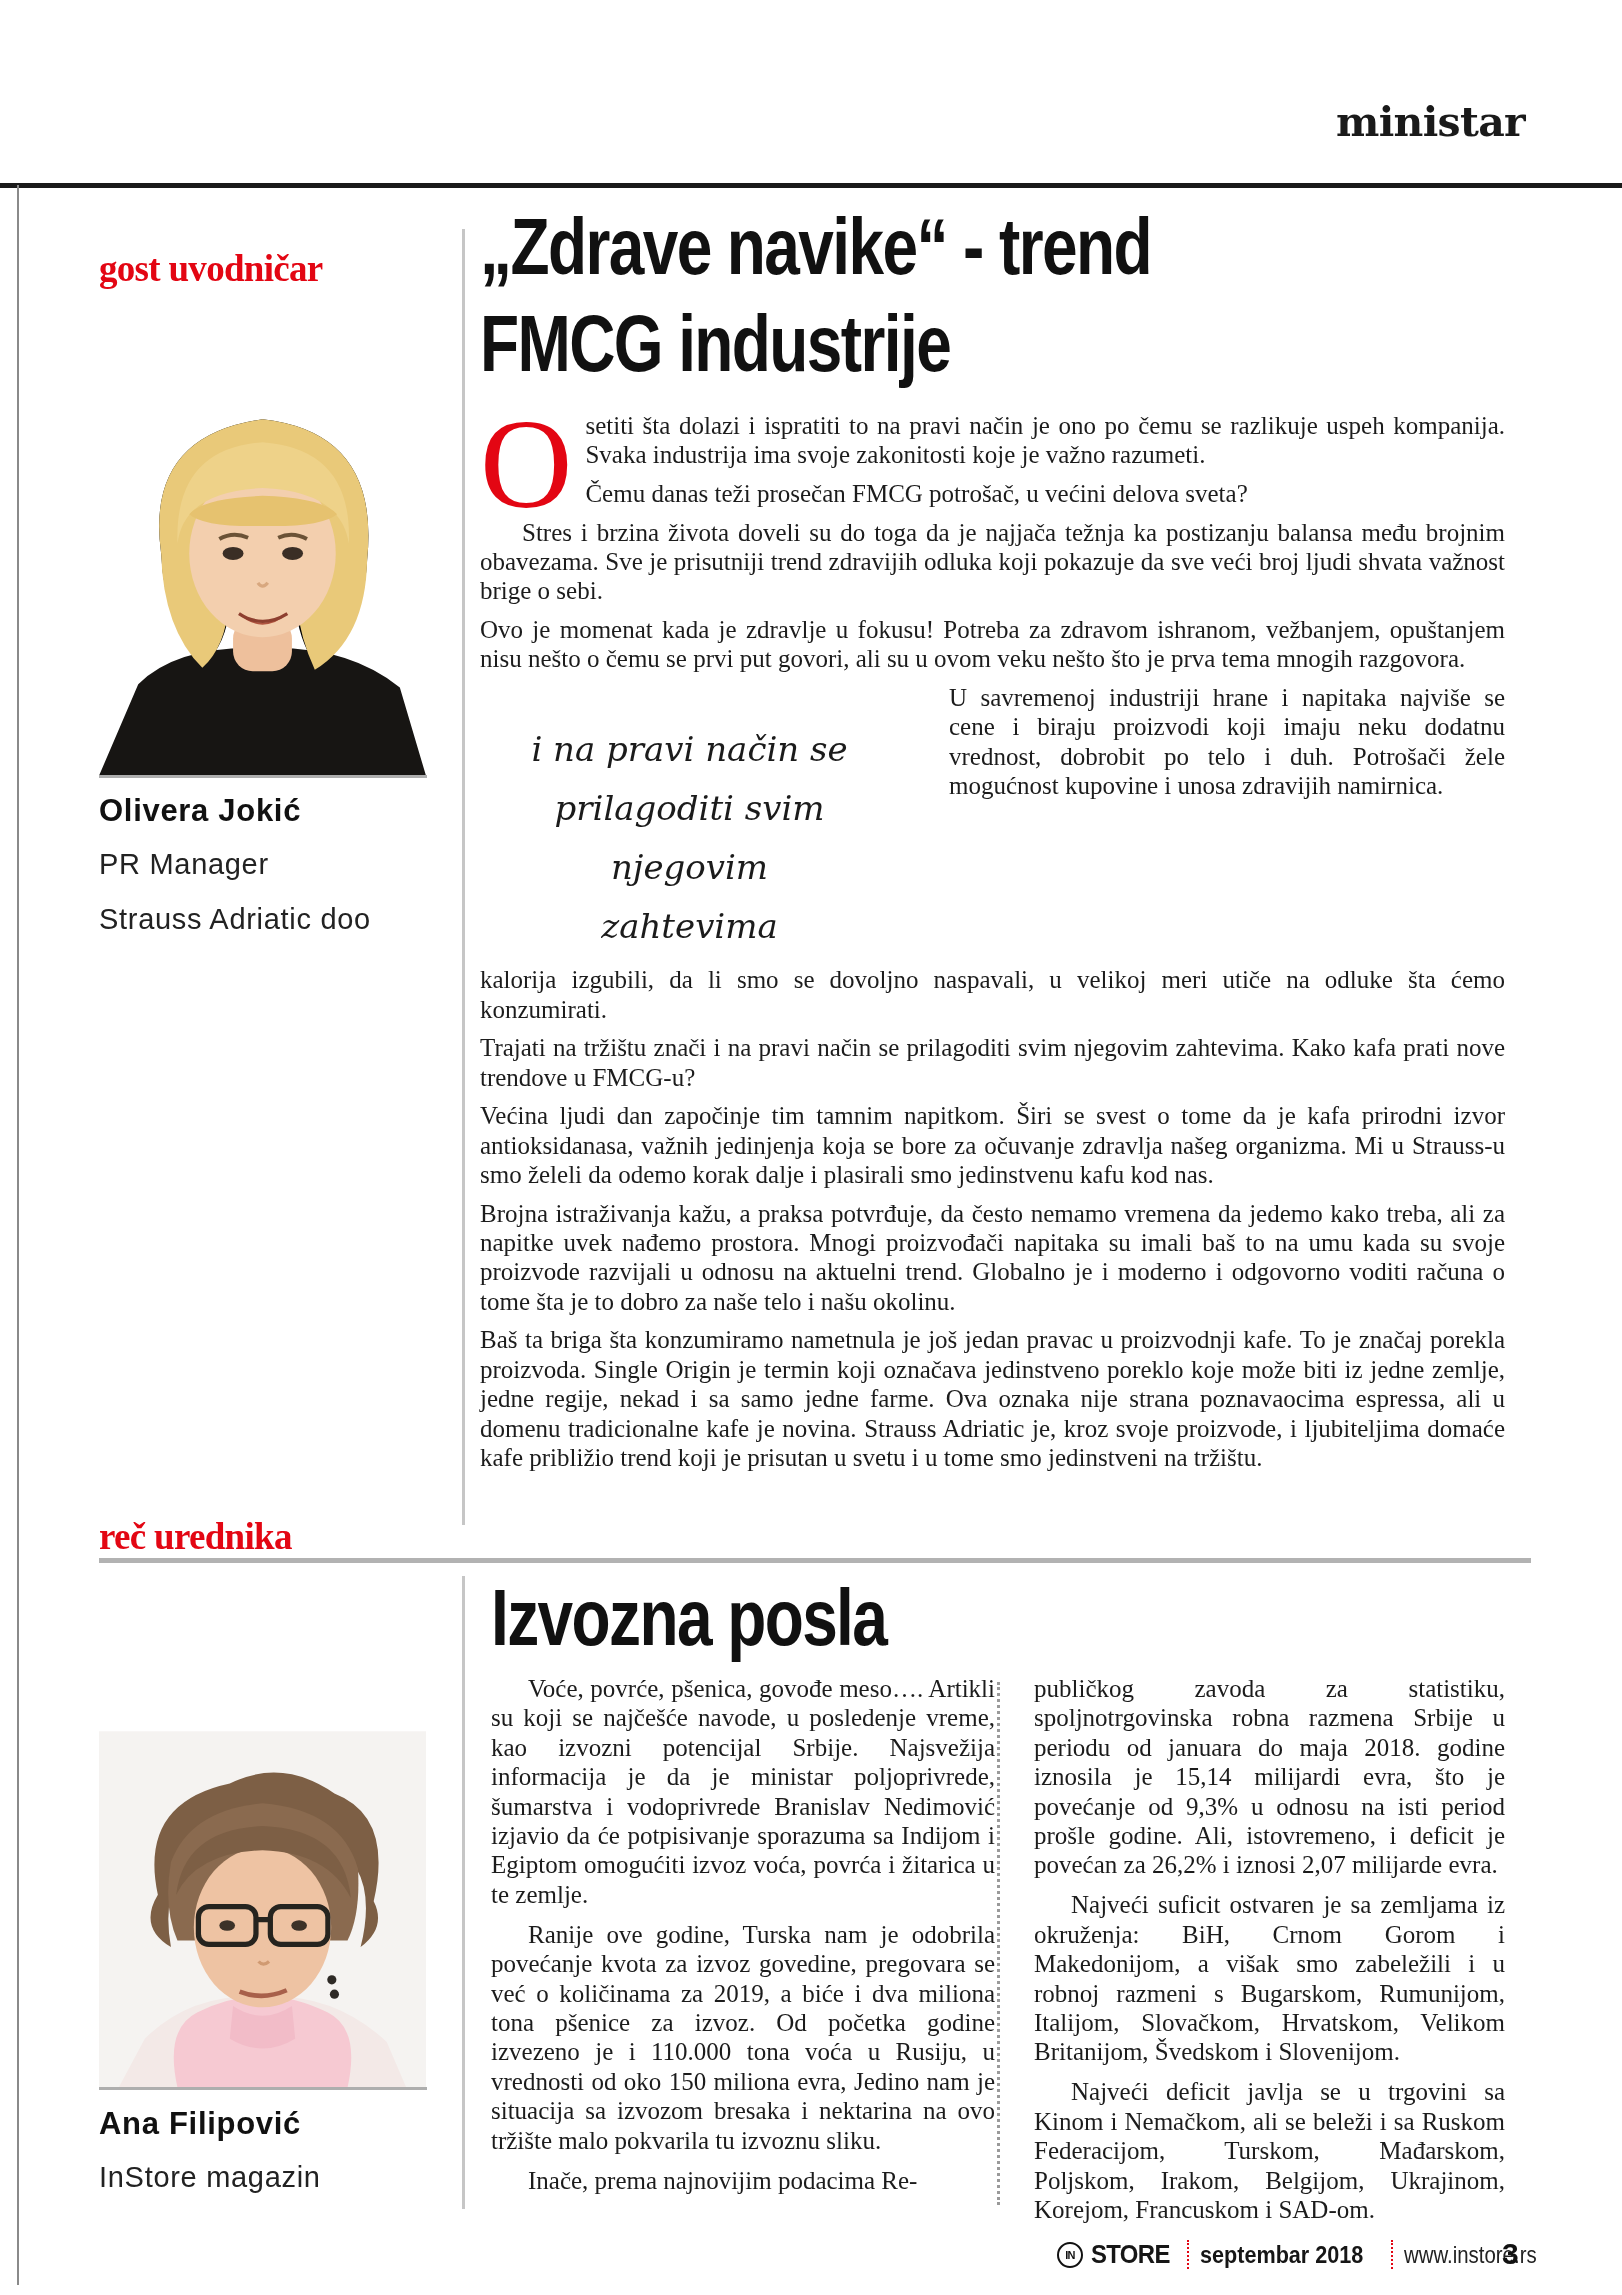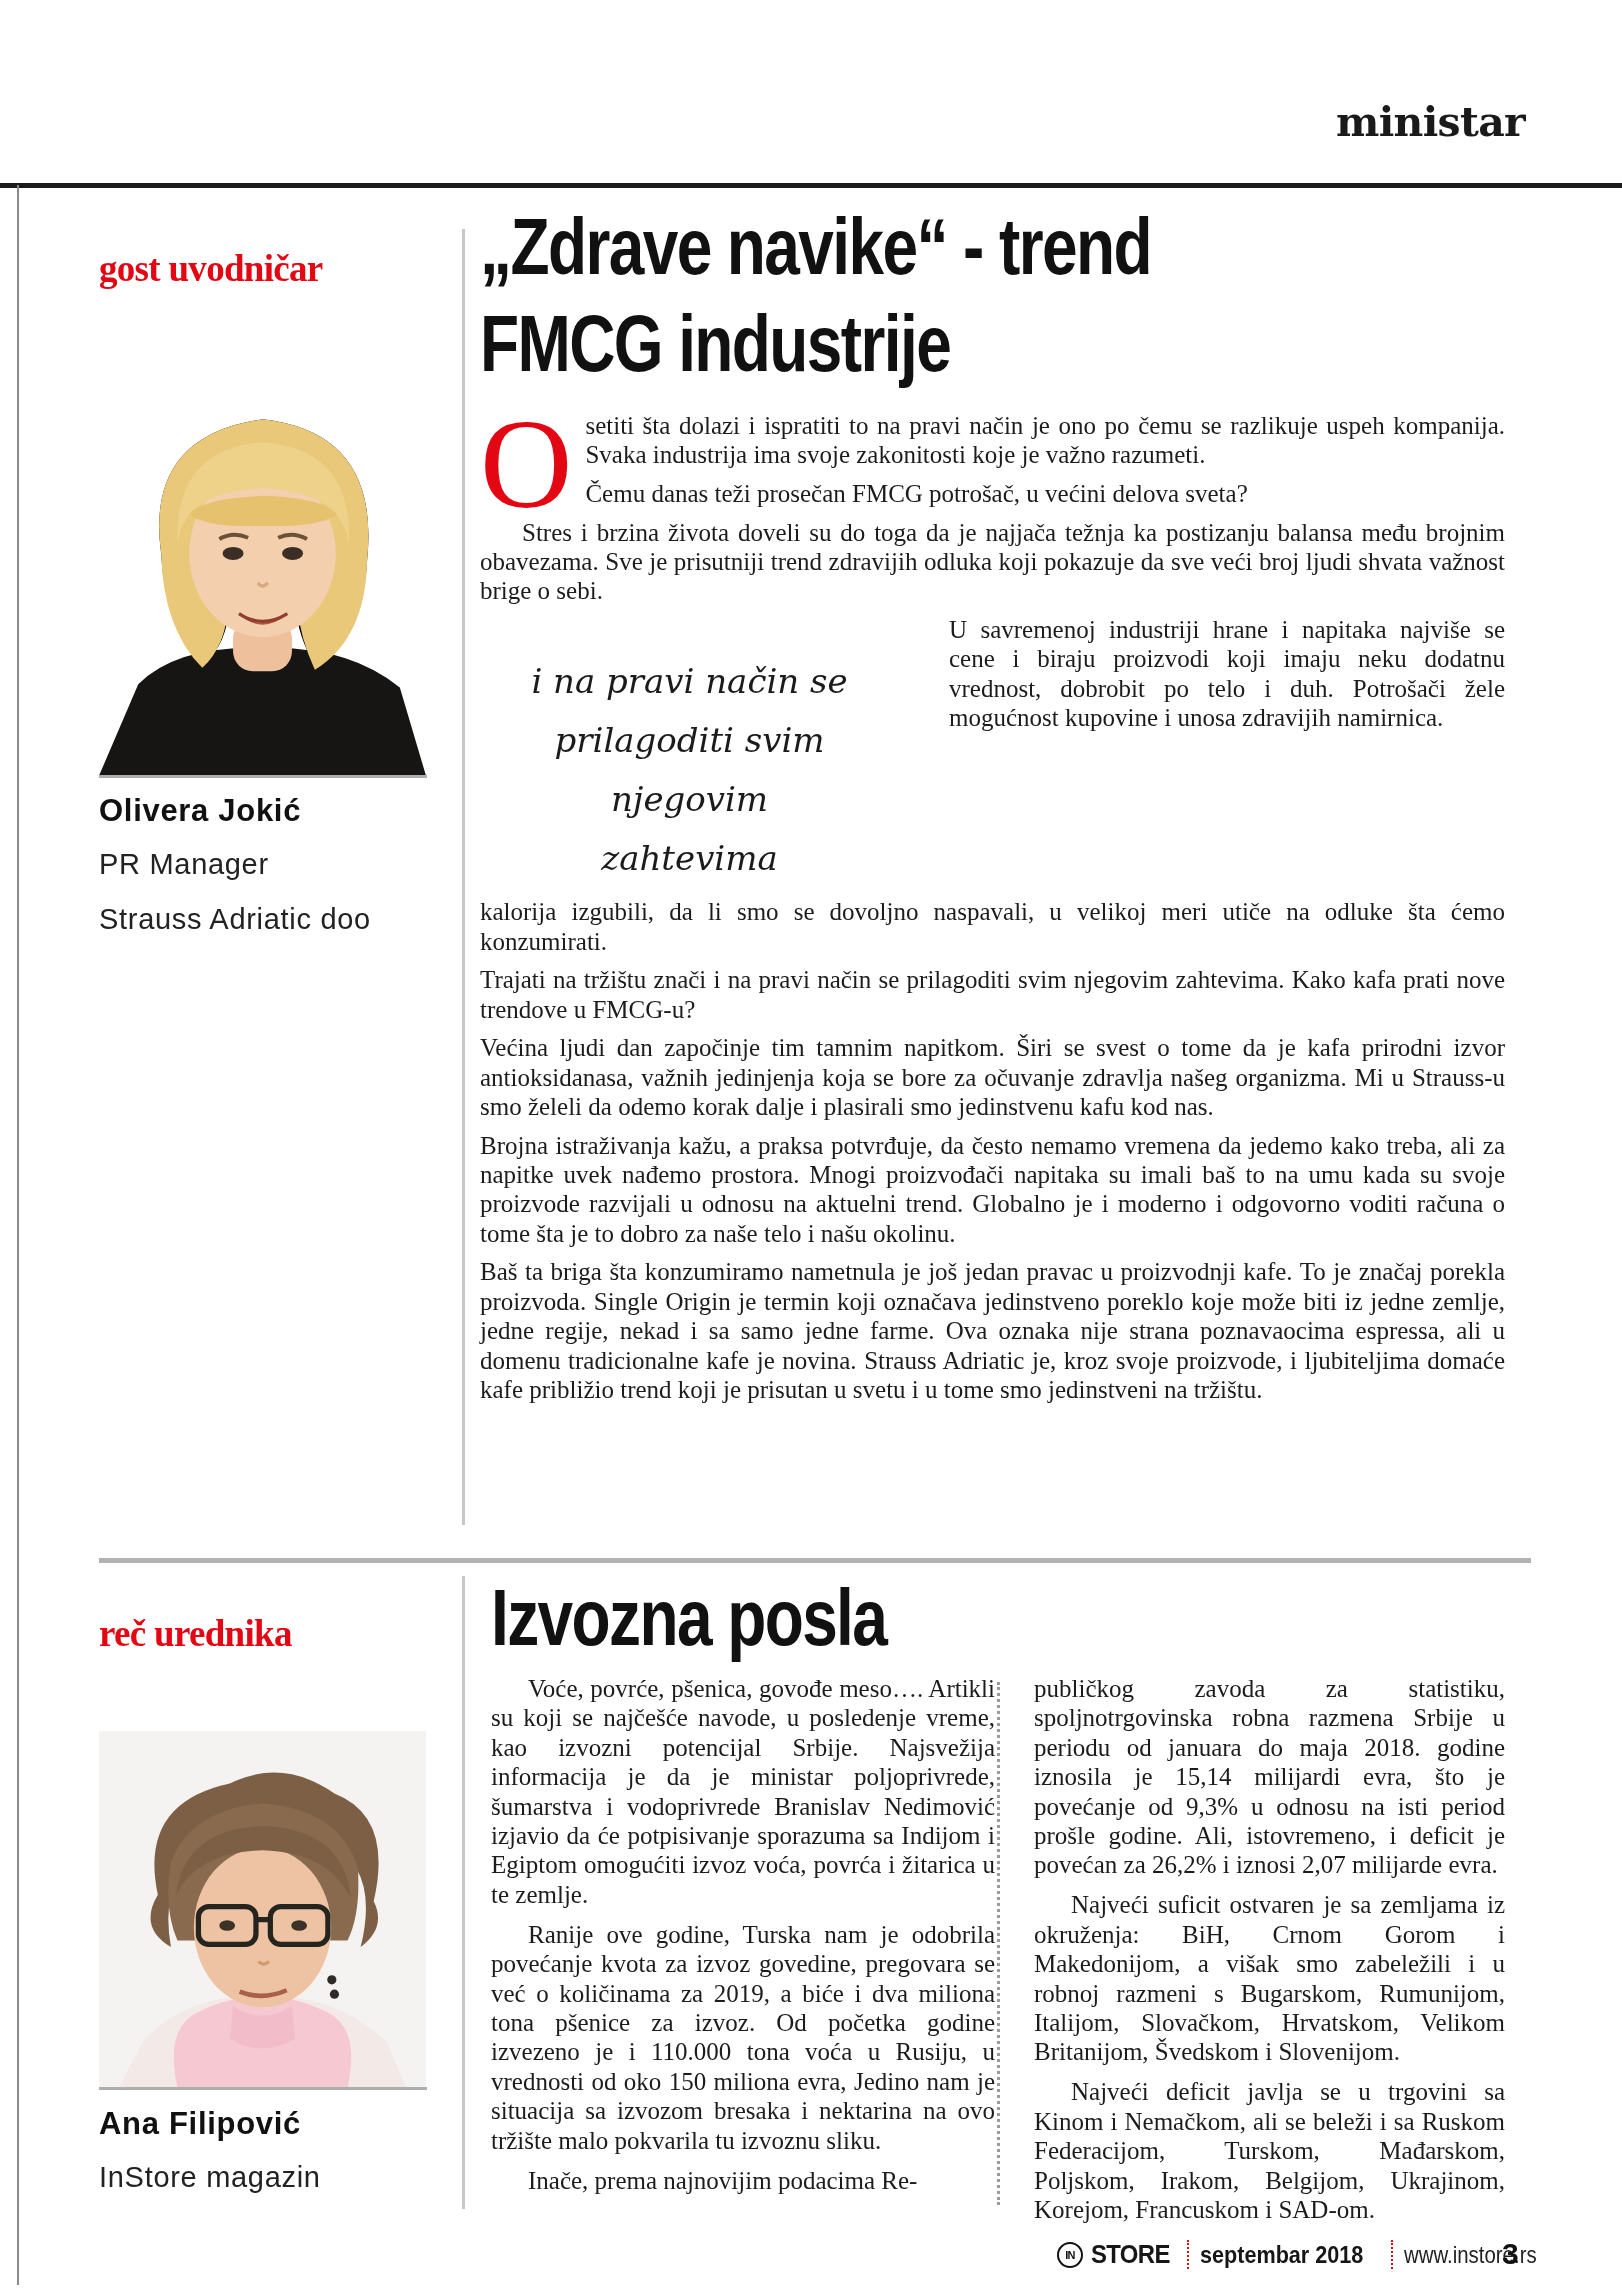--- a/index.html
+++ b/index.html
@@ -108,40 +108,41 @@
 
 <div class="abs headline-wrap">
   <span class="headline-line">„Zdrave navike“ - trend</span>
   <span class="headline-line">FMCG industrije</span>
 </div>
 
 <div class="abs a1-body">
   <p><span class="dropcap">O</span><span>setiti šta dolazi i ispratiti to na pravi način je ono po čemu se razlikuje uspeh kompanija. Svaka industrija ima svoje zakonitosti koje je važno razumeti.</span></p>
   <p>Čemu danas teži prosečan FMCG potrošač, u većini delova sveta?</p>
   <p style="text-indent:42px;">Stres i brzina života doveli su do toga da je najjača težnja ka postizanju balansa među brojnim obavezama. Sve je prisutniji trend zdravijih odluka koji pokazuje da sve veći broj ljudi shvata važnost brige o sebi.</p>
+  <p>Ovo je momenat kada je zdravlje u fokusu! Potreba za zdravom ishranom, vežbanjem, opuštanjem nisu nešto o čemu se prvi put govori, ali su u ovom veku nešto što je prva tema mnogih razgovora.</p>
 
   <div class="quote-row">
     <div class="pullquote">
       <div>i na pravi način se</div>
       <div>prilagoditi svim njegovim</div>
       <div>zahtevima</div>
     </div>
     <div class="rightcol">
       <p>U savremenoj industriji hrane i napitaka najviše se cene i biraju proizvodi koji imaju neku dodatnu vrednost, dobrobit po telo i duh. Potrošači žele mogućnost kupovine i unosa zdravijih namirnica.</p>
     </div>
   </div>
 
   <p>kalorija izgubili, da li smo se dovoljno naspavali, u velikoj meri utiče na odluke šta ćemo konzumirati.</p>
   <p>Trajati na tržištu znači i na pravi način se prilagoditi svim njegovim zahtevima. Kako kafa prati nove trendove u FMCG-u?</p>
   <p>Većina ljudi dan započinje tim tamnim napitkom. Širi se svest o tome da je kafa prirodni izvor antioksidanasa, važnih jedinjenja koja se bore za očuvanje zdravlja našeg organizma. Mi u Strauss-u smo želeli da odemo korak dalje i plasirali smo jedinstvenu kafu kod nas.</p>
   <p>Brojna istraživanja kažu, a praksa potvrđuje, da često nemamo vremena da jedemo kako treba, ali za napitke uvek nađemo prostora. Mnogi proizvođači napitaka su imali baš to na umu kada su svoje proizvode razvijali  u odnosu na aktuelni  trend. Globalno je i moderno i odgovorno voditi računa o tome šta je to dobro za naše telo i našu okolinu.</p>
   <p>Baš ta briga šta konzumiramo nametnula je još jedan pravac u proizvodnji kafe. To je značaj porekla proizvoda. Single Origin je termin koji označava  jedinstveno poreklo koje može biti iz jedne zemlje, jedne regije, nekad i sa samo jedne farme. Ova oznaka nije strana poznavaocima espressa, ali u domenu tradicionalne kafe je novina. Strauss Adriatic je, kroz svoje proizvode, i ljubiteljima domaće kafe približio trend koji je prisutan u svetu i u tome smo jedinstveni na tržištu.</p>
 </div>
 
-<div class="abs side-label" style="top:1612px;">reč urednika</div>
+<div class="abs side-label" style="top:1515px;">reč urednika</div>
 <div class="abs photo-frame" style="top:1731px;height:357px;">
   <svg width="327" height="357" viewBox="0 0 500 545">
     <rect x="0" y="0" width="500" height="545" fill="#f5f3f1"></rect>
     <path d="M70 470 Q140 400 250 405 Q360 400 440 475 L470 545 L30 545 Z" fill="#f3e9e7"></path>
     <path d="M150 430 Q250 380 350 430 Q400 455 380 545 L120 545 Q100 455 150 430 Z" fill="#f6c9d2"></path>
     <path d="M205 420 Q250 450 295 420 L300 470 Q250 500 200 470 Z" fill="#f2bcc8"></path>
     <path d="M90 250 Q60 110 200 80 Q280 40 360 95 Q450 130 420 260 Q440 300 400 330 Q430 210 350 170 Q260 130 170 175 Q90 215 110 330 Q60 300 90 250 Z" fill="#7d5f45"></path>
     <path d="M110 200 Q140 120 250 110 Q370 120 396 210 Q400 280 380 320 L120 320 Q98 270 110 200 Z" fill="#8a6a4f"></path>
     <ellipse cx="250" cy="300" rx="105" ry="122" fill="#eec3a3"></ellipse>
     <path d="M118 250 Q130 150 250 145 Q375 150 385 255 Q350 185 250 182 Q150 185 118 250 Z" fill="#7d5f45"></path>

